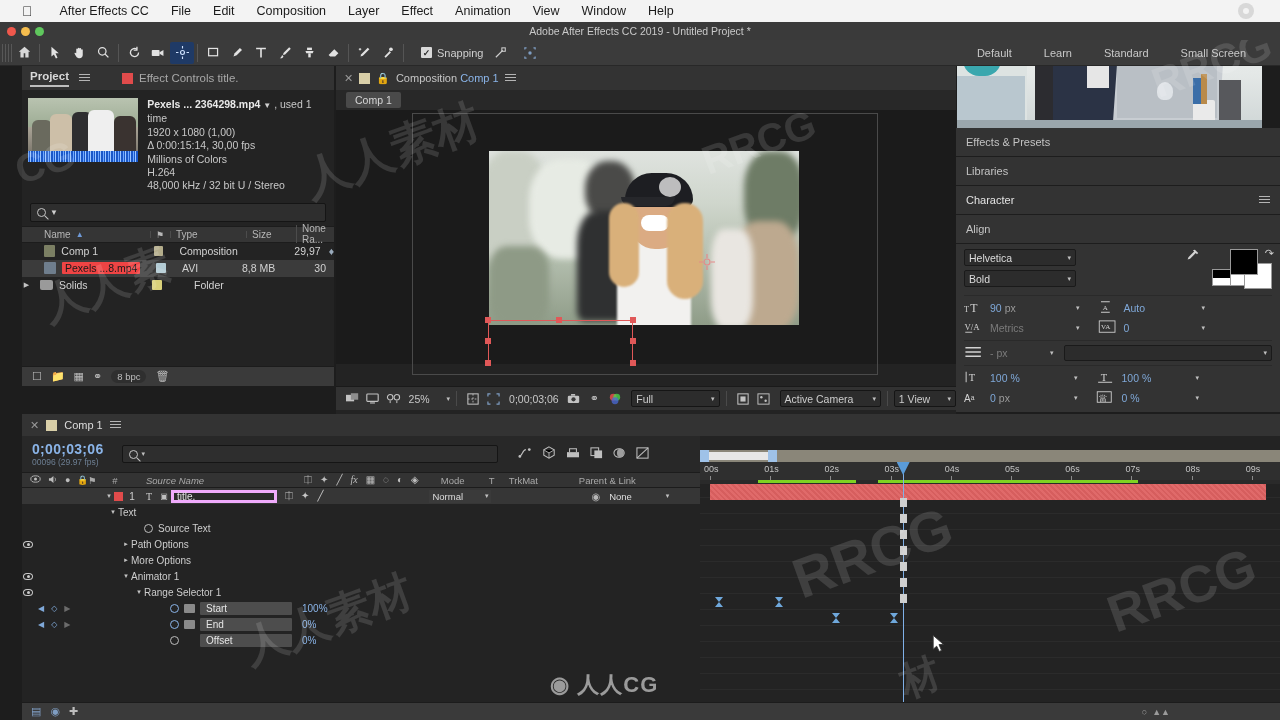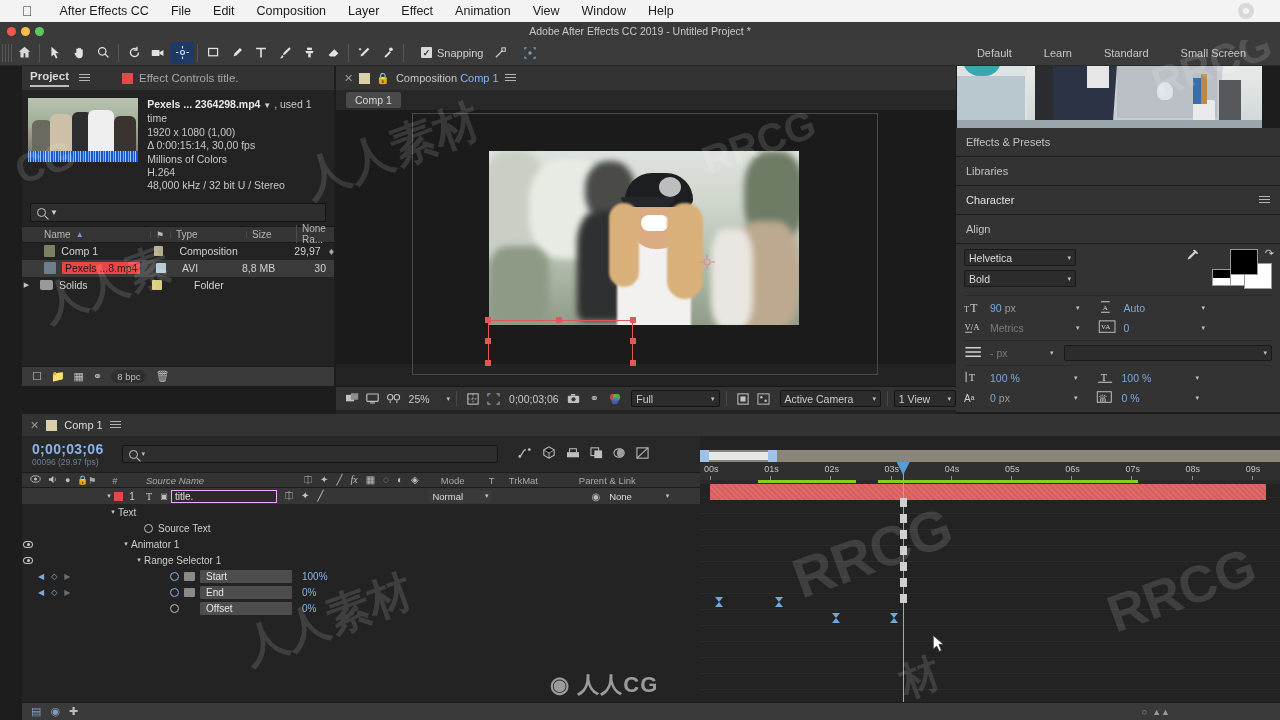--- a/index.html
+++ b/index.html
@@ -161,21 +161,21 @@
     display:flex; align-items:center; padding-left:6px; gap:4px; margin-left: 18px;}
   .tl-icons { display:flex; align-items:center; gap: 10px; margin-left: 20px; }
   .tl-ico { color: #bfbfbf; font-size: 12px; }
   .tl-colhdr { height: 16px; background: #333; border-top:1px solid #1c1c1c; border-bottom:1px solid #1c1c1c;
     display:flex; align-items:center; font-size: 9.5px; color: #a9a9a9; }
   .eyecol { display: flex; gap: 7px; padding-left: 8px; color: #bdbdbd; font-size: 9px; }
   .lrow { height: 16px; display: flex; align-items: center; font-size: 10px; color: #cfcfcf; }
   .lrow.l1 { background: #363636; }
   .twirl { font-size: 7px; color: #c3c3c3; width: 10px; text-align:center; }
   .layercolor { width: 9px; height: 9px; background: #e04b4b; }
-  .srcbox { background: #2b2b2b; border: 1px solid #f0abfc; color: #e0e0e0; font-size: 10px;
+  .srcbox { background: #2b2b2b; border: 3px solid #f0abfc; color: #e0e0e0; font-size: 10px;
     padding: 0 3px; width: 106px; height: 13px; display:flex; align-items:center;}
   .modesel { width: 62px; height: 13px; background: #3a3a3a; display:flex; align-items:center;
     justify-content: space-between; padding: 0 3px; font-size: 9.5px; color: #dedede;}
   .propname { font-size: 10px; color: #cdcdcd; }
   .propval { font-size: 10px; color: #8ab4e8; }
   .propbox { background: #4d4d4d; color: #e6e6e6; font-size: 10px; padding: 0 6px; border-radius:1px;
      height: 13px; display:flex; align-items:center; min-width: 92px;}
   .stopwatch { width: 9px; height: 9px; border: 1.4px solid #8ab4e8; border-radius: 50%; }
   .stopwatch.off { border-color: #bdbdbd; }
   .graphico { width: 11px; height: 9px; background: #8a8a8a; border-radius:1px; }
@@ -879,20 +879,36 @@
           <span style="font-size:10px;color:#cdcdcd;padding-right:6px">Animate:</span>
           <span style="color:#d8d8d8;font-size:10px;padding-right:8px">◉</span>
         </div>
         <div class="lrow">
           <span style="width:12px;display:flex;justify-content:center"></span>
           <span style="width:48px"></span>
           <span style="width:52px"></span>
           <span class="twirl"></span>
           <span class="stopwatch off" style="margin-right:5px"></span>
           <span class="propname">Source Text</span>
+        </div>
+        <div class="lrow">
+          <span style="width:12px;display:flex;justify-content:center">
+            <span class="eyeball"></span>
+          </span>
+          <span style="width:48px"></span>
+          <span style="width:39px"></span>
+          <span class="twirl">▸</span>
+          <span class="propname">Path Options</span>
+        </div>
+        <div class="lrow">
+          <span style="width:12px;display:flex;justify-content:center"></span>
+          <span style="width:48px"></span>
+          <span style="width:39px"></span>
+          <span class="twirl">▸</span>
+          <span class="propname">More Options</span>
         </div>
         <div class="lrow">
           <span style="width:12px;display:flex;justify-content:center">
             <span class="eyeball"></span>
           </span>
           <span style="width:48px"></span>
           <span style="width:39px"></span>
           <span class="twirl">▾</span>
           <span class="propname">Animator 1</span>
           <span style="flex:1"></span>

